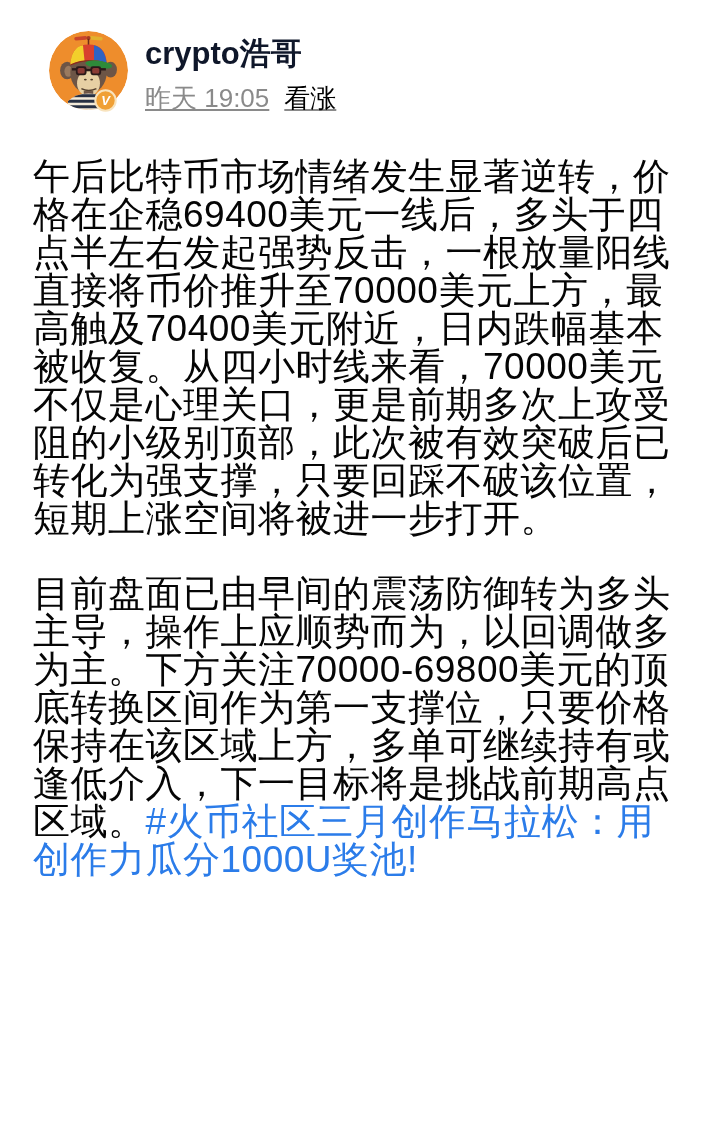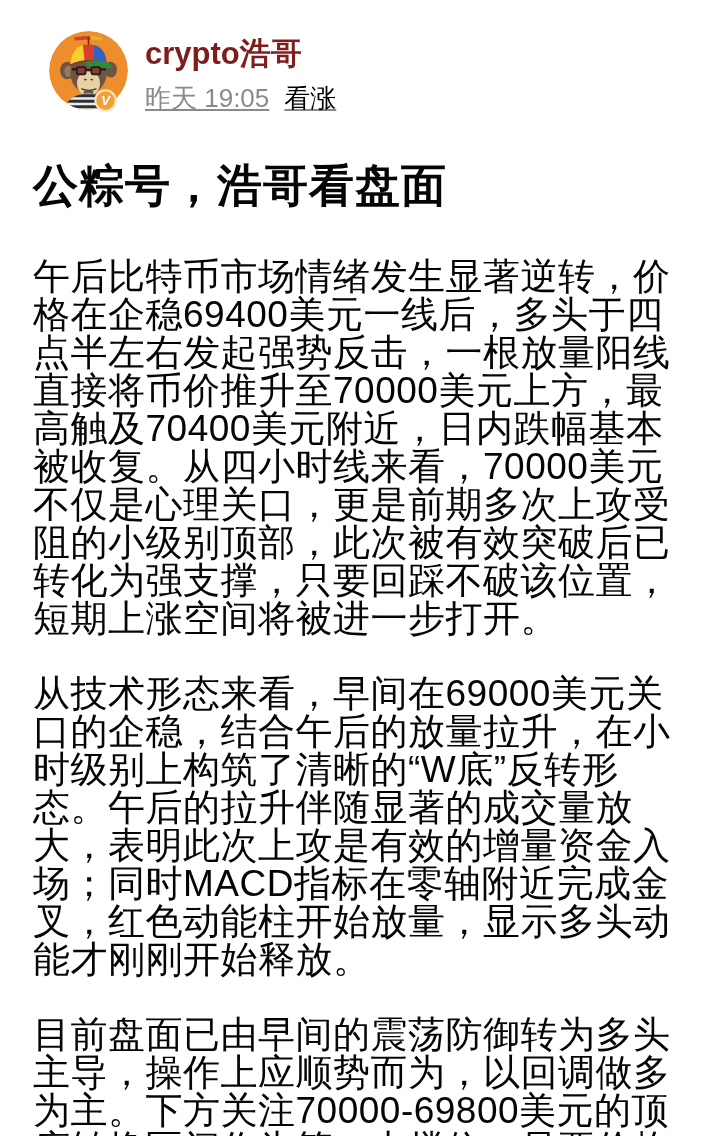--- a/index.html
+++ b/index.html
@@ -8,21 +8,21 @@
     font-family:"Liberation Sans",sans-serif;color:#0a0a0a;overflow:hidden;
   }
   
   .header{position:absolute;top:31px;left:49px;display:flex;align-items:flex-start;}
   .avatar-wrap{position:relative;width:79px;height:79px;flex:0 0 79px;}
   .avatar-wrap svg.ape{width:79px;height:79px;display:block;}
   .badge{
     position:absolute;left:45px;top:58px;width:23px;height:23px;
   }
   .user-info{margin-left:17px;padding-top:6px;}
-  .username{font-size:31px;font-weight:700;line-height:34px;color:#7f1d1d;}
+  .username{font-size:31px;font-weight:700;line-height:34px;color:#0f172a;}
   .meta{margin-top:13px;font-size:26px;line-height:28px;color:#8a8a8a;display:flex;text-decoration:underline;}
   .tag{color:#000000;margin-left:15px;}
   
   .content{position:absolute;left:33px;top:158px;width:657px;}
   .post-title{
     font-size:45px;font-weight:800;line-height:56px;color:#050505;
     margin:0 0 44px 0;letter-spacing:1px;
   }
   .para{
     font-size:37px;line-height:38px;color:#050505;margin:0 0 37px 0;
@@ -98,20 +98,18 @@
   <div class="user-info">
     <div class="username">crypto浩哥</div>
     <div class="meta">
       <span class="timestamp">昨天 19:05</span>
       <span class="tag">看涨</span>
     </div>
   </div>
 </div>
 
 <div class="content">
-  <h1 class="post-title">公粽号，浩哥看盘面</h1>
 
   <p class="para">午后比特币市场情绪发生显著逆转，价格在企稳69400美元一线后，多头于四点半左右发起强势反击，一根放量阳线直接将币价推升至70000美元上方，最高触及70400美元附近，日内跌幅基本被收复。从四小时线来看，70000美元不仅是心理关口，更是前期多次上攻受阻的小级别顶部，此次被有效突破后已转化为强支撑，只要回踩不破该位置，短期上涨空间将被进一步打开。</p>
 
-  <p class="para">从技术形态来看，早间在69000美元关口的企稳，结合午后的放量拉升，在小时级别上构筑了清晰的“W底”反转形态。午后的拉升伴随显著的成交量放大，表明此次上攻是有效的增量资金入场；同时MACD指标在零轴附近完成金叉，红色动能柱开始放量，显示多头动能才刚刚开始释放。</p>
 
   <p class="para"><span>目前盘面已由早间的震荡防御转为多头主导，操作上应顺势而为，以回调做多为主。下方关注70000-69800美元的顶底转换区间作为第一支撑位，只要价格保持在该区域上方，多单可继续持有或逢低介入，下一目标将是挑战前期高点区域。</span><span class="hashtag">#火币社区三月创作马拉松：用创作力瓜分1000U奖池!</span></p>
 </div>
 
 </body></html>

